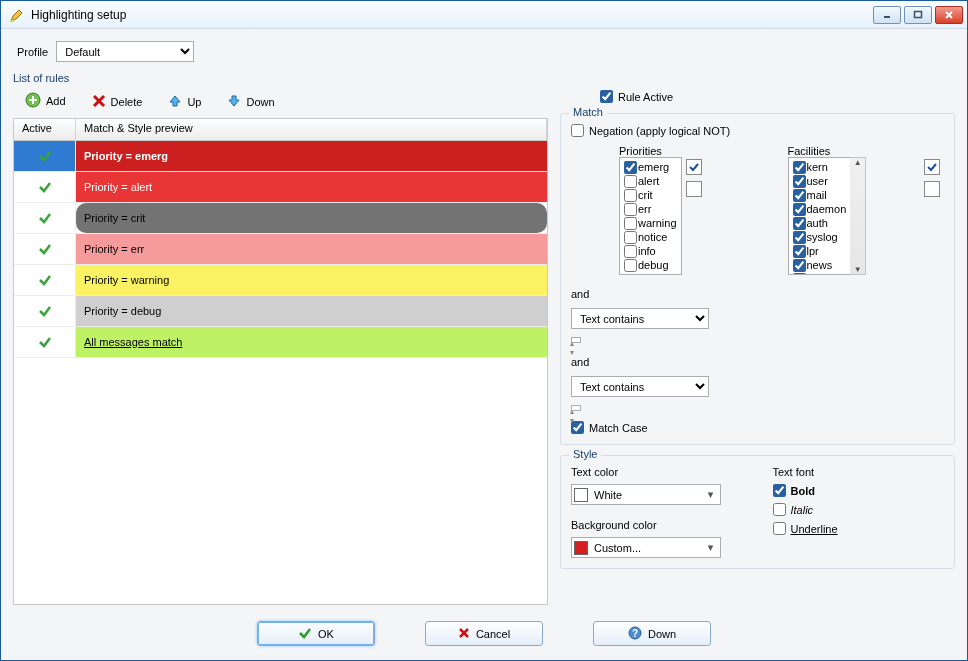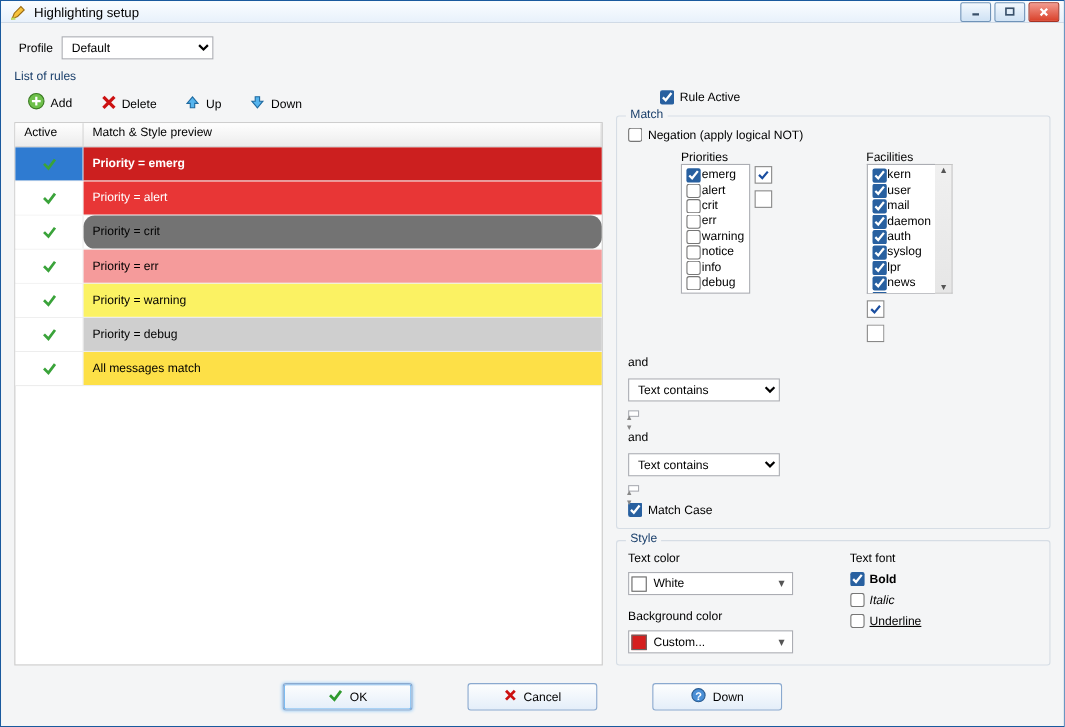--- a/index.html
+++ b/index.html
@@ -212,21 +212,21 @@
                   </svg>
                 </div>
                 <div class="cell-preview" style="background: rgb(207, 207, 207); color: rgb(0, 0, 0);">Priority = debug</div>
               </div>
               <div class="row">
                 <div class="cell-active">
                   <svg class="chk-tick" width="16" height="16">
                     <polyline class="stroke" points="3,8 7,12 13,4" fill="none" stroke="#3aa33a" stroke-width="2.5"></polyline>
                   </svg>
                 </div>
-                <div class="cell-preview" style="background: #fde047; color: rgb(0, 0, 0);">All messages match</div>
+                <div class="cell-preview" style="background: #bef264; color: rgb(0, 0, 0); text-decoration: underline;">All messages match</div>
               </div>
             </div>
         </div>
       </div>
 
       <div class="right-pane">
         <div class="chk-line" style="margin-top:18px;padding-left:40px;">
           <input type="checkbox" id="ra" checked="" style="">
           <label for="ra">Rule Active</label>
         </div>
@@ -284,21 +284,21 @@
                         <polyline points="2,6 5,9 10,3" fill="none" stroke="#1a4ea0" stroke-width="2"></polyline>
                       </svg>
                     </div>
                   <div class="side-check"></div>
                 </div>
               </div>
             </div>
 
             <div class="listbox-wrap">
               <div>Facilities</div>
-              <div style="display:flex; gap:4px;flex-direction:column;">
+              <div style="display:flex; gap:4px;">
                 <div class="fac-wrap" style="flex:1;">
                   <div class="listbox" style="border-right:none;" id="fac-list">
                       <div class="opt">
                         <input type="checkbox" checked="" style="">
                         <span>kern</span>
                       </div>
                       <div class="opt">
                         <input type="checkbox" checked="" style="">
                         <span>user</span>
                       </div>

